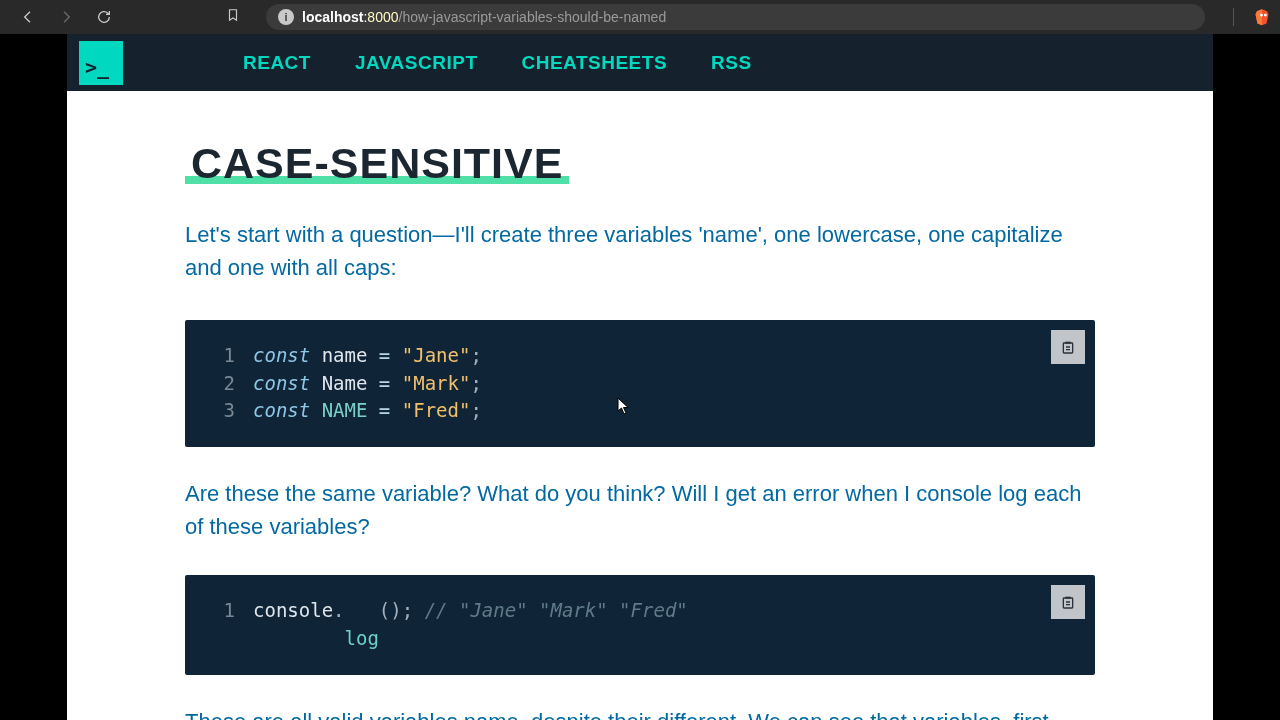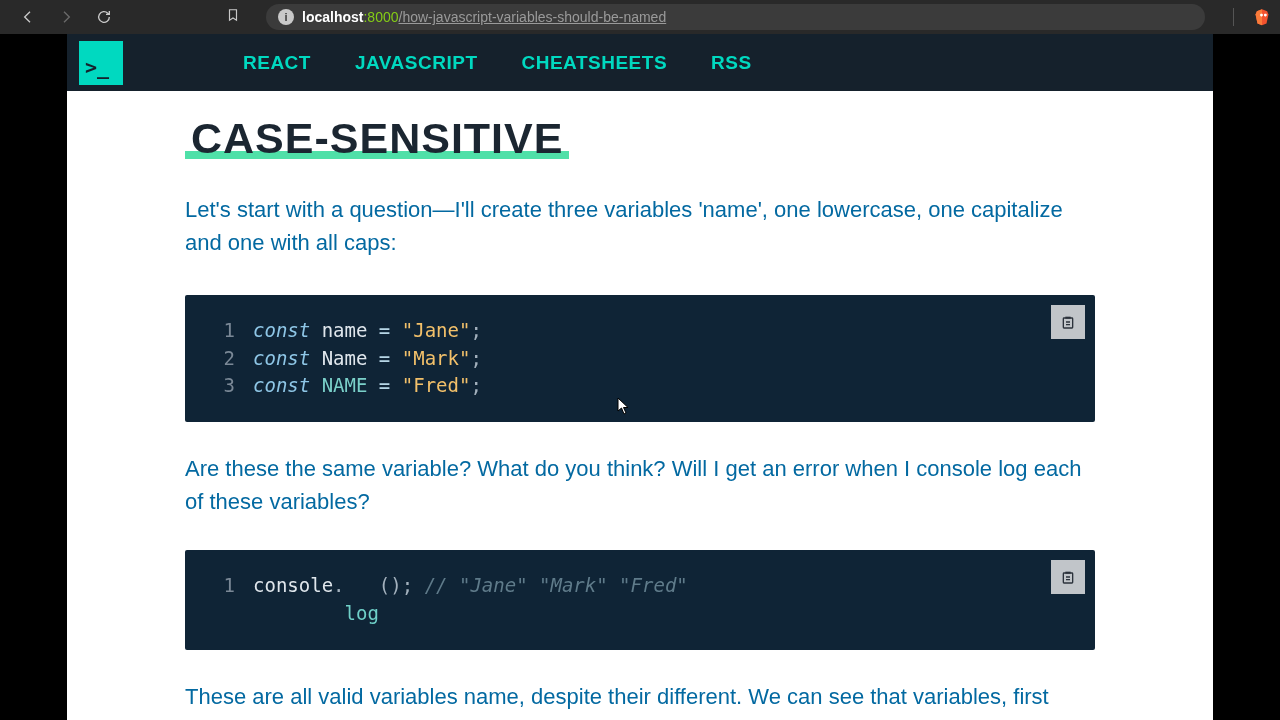--- a/index.html
+++ b/index.html
@@ -37,22 +37,22 @@
     font-size: 14px;
     color: #ddd;
   }
   .url-info-icon {
     width: 16px; height: 16px; border-radius: 50%;
     background: #c9c9c9; color: #3b3b3b;
     display: flex; align-items: center; justify-content: center;
     font-size: 11px; font-weight: bold;
   }
   .url-host { color: #fff; font-weight: 600; }
-  .url-port { color: #84cc16; }
-  .url-path { color: #9a9a9a; text-decoration: underline; }
+  .url-port { color: #fef9c3; }
+  .url-path { color: #9a9a9a; }
   .ext-divider { width: 1px; height: 18px; background: #555; margin: 0 6px; }
   .brave-icon { width: 16px; height: 18px; }
 
   
   .page-outer {
     position: absolute;
     top: 34px; bottom: 0;
     left: 67px; right: 67px;
     background: #fff;
     overflow: hidden;
@@ -84,21 +84,21 @@
     color: #1e2a38;
   }
   .partial-top {
     font-size: 22px; line-height: 1.5; color: #1e2a38;
     margin-top: 8px;
   }
   .heading {
     font-size: 43px; font-weight: 800; letter-spacing: 1px;
     color: #1b2631;
     display: inline-block;
-    margin-top: 23px;
+    margin-top: 48px;
     position: relative;
     padding: 0 6px;
   }
   .heading::after {
     content: "";
     position: absolute; left: 0; right: 0; bottom: 4px;
     height: 8px; background: #4fe0a8; z-index: -1;
   }
   .heading-wrap { position: relative; z-index: 0; }
   .para { font-size: 22px; line-height: 1.5; margin-top: 30px; color: #0369a1; }

